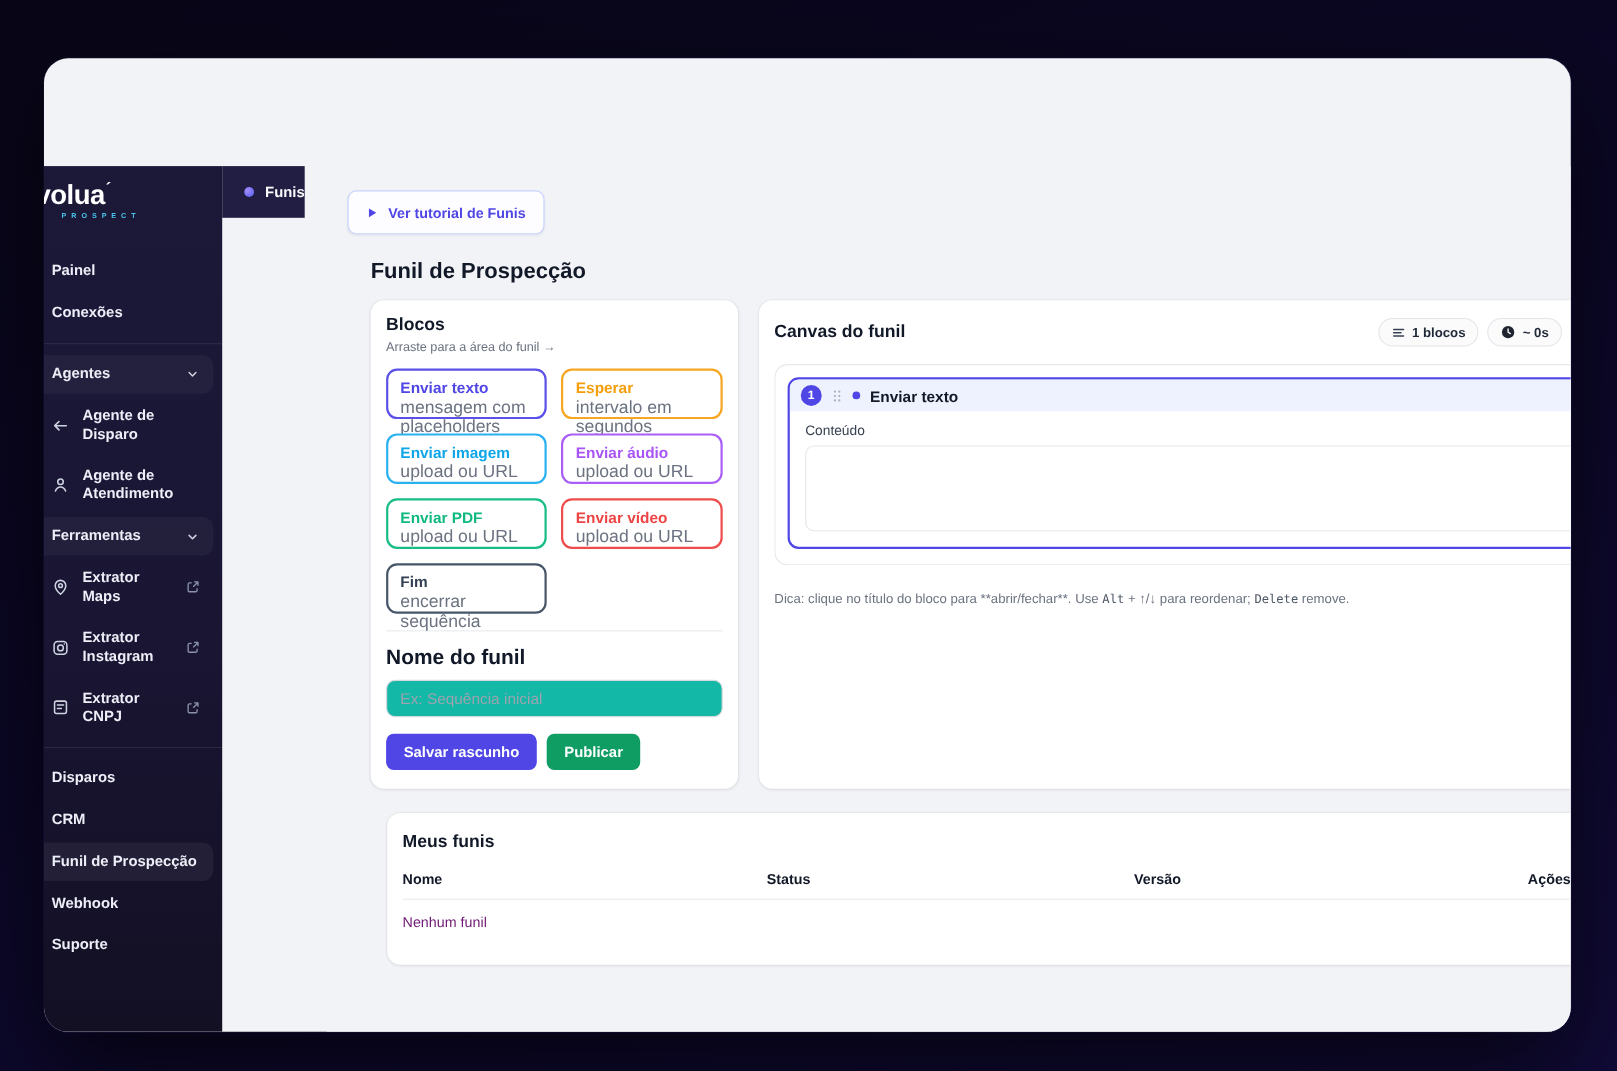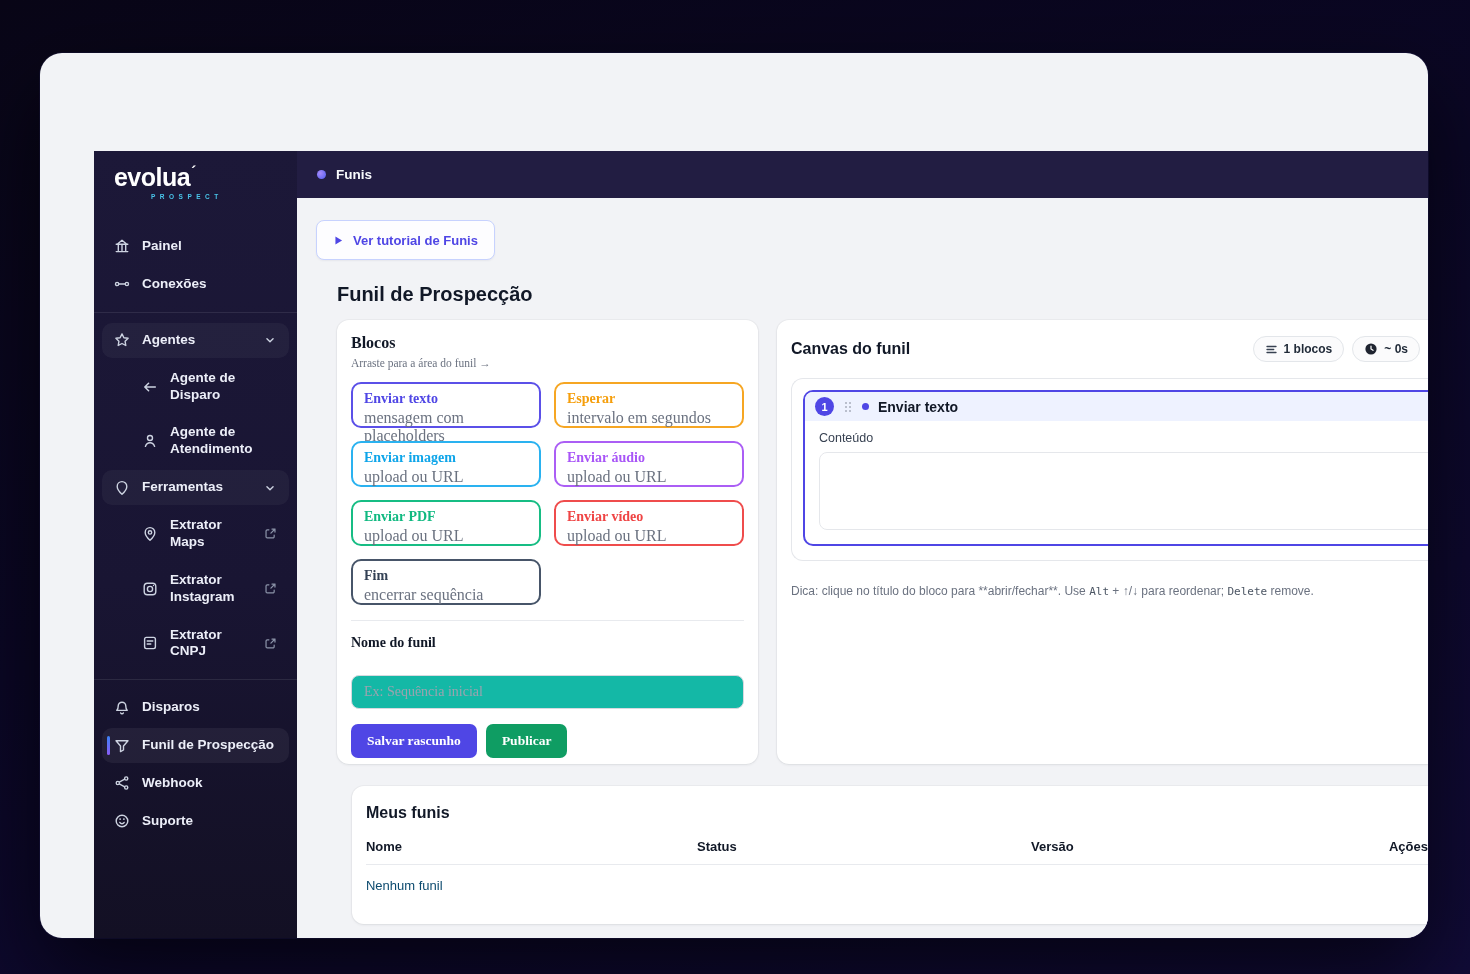--- a/index.html
+++ b/index.html
@@ -40,52 +40,52 @@
   .side-item .ic { flex:0 0 16px; display:flex; align-items:center; }
   .side-item.sub { padding-left:40px; }
   .side-item.group { background:rgba(255,255,255,.045); }
   .side-item.active { background:rgba(255,255,255,.06); }
   .active-bar { position:absolute; left:5px; top:8px; bottom:8px; width:3px; border-radius:3px;
     background:linear-gradient(180deg,#3b82f6,#8b5cf6); }
   .chev { margin-left:auto; display:flex; }
   .ext { margin-left:auto; display:flex; }
   .side-div { border-top:1px solid rgba(255,255,255,.09); margin:10px 0; }
   
-  .main { flex:1; display:flex; flex-direction:column; min-width:0; }
+  .main { flex:1; display:flex; flex-direction:row; min-width:0;gap:20px; }
   .topbar { height:47px; flex:0 0 auto; background:#221d42; display:flex; align-items:center; padding-left:20px; gap:10px; }
   .crumb-dot { width:9px; height:9px; border-radius:50%; background:radial-gradient(circle at 35% 35%,#a78bfa,#4f5df0); }
   .crumb { color:#f8fafc; font-size:13.5px; font-weight:700; }
   .content { flex:1; background:#f2f3f6; padding:22px 0 0 19px; overflow:hidden; }
   .tut-btn {
     display:inline-flex; align-items:center; gap:9px; height:40px; padding:0 16px;
     background:#fdfdff; border:1px solid #c7d2fe; border-radius:8px; cursor:pointer;
     font-size:13px; font-weight:600; color:#4f46e5; box-shadow:0 1px 2px rgba(30,30,90,.06);
     font-family:inherit;
   }
   .page-title { margin:23px 0 14px 21px; font-size:20px; font-weight:700; color:#111827; }
   .cards-row { display:flex; margin-left:21px; }
   .card { background:#ffffff; border-radius:12px; box-shadow:0 1px 3px rgba(17,24,39,.07), 0 0 0 1px rgba(17,24,39,.03); }
   
-  .blocos { width:421px; height:444px; flex:0 0 auto; padding:14px; margin-right:19px;font-family:Liberation Serif, serif; }
+  .blocos { width:334px; height:444px; flex:0 0 auto; padding:14px; margin-right:19px; }
   .panel-h { font-size:16px; font-weight:700; color:#111827; }
   .blocos-hint { font-size:11.5px; color:#6b7280; margin:5px 0 13px; }
   .blk-grid { display:grid; grid-template-columns:1fr 1fr; gap:13px; }
   .blk { border:2px solid; border-radius:10px; padding:7px 11px; height:46px; cursor:grab; background:#fff; }
   .blk-t { font-size:14px; font-weight:650; line-height:1.15; }
   .blk-s { font-size:16px; color:#6b7280; margin-top:2px; }
   .c-text { color:#4f46e5; border-color:#5b50e8; }
   .c-wait { color:#f59e0b; border-color:#f6a623; }
   .c-img  { color:#0ea5e9; border-color:#2ab2f0; }
   .c-aud  { color:#a855f7; border-color:#ab5ef5; }
   .c-pdf  { color:#10b981; border-color:#17bd84; }
   .c-vid  { color:#ef4444; border-color:#ef4c4c; }
   .c-fim  { color:#334155; border-color:#475569; }
   .blk.c-text,.blk.c-wait,.blk.c-img,.blk.c-aud,.blk.c-pdf,.blk.c-vid,.blk.c-fim { }
   .hr { border:none; border-top:1px solid #e8eaee; margin:15px 0 14px; }
-  .fld-label { font-size:14px; font-weight:650; color:#111827; margin-bottom:24px; }
+  .fld-label { font-size:19px; font-weight:650; color:#111827; margin-bottom:8px; }
   .name-input { width:100%; height:34px; border:1px solid #d6d9df; border-radius:8px; padding:0 12px;
     font-size:14px; color:#111827; font-family:inherit; background:#14b8a6; }
   .name-input::placeholder { color:#9ca3af; }
   .btn-row { display:flex; gap:9px; margin-top:15px; }
   .btn { border:none; border-radius:7px; padding:9px 16px; font-size:13.5px; font-weight:650; color:#fff; cursor:pointer; font-family:inherit; }
   .btn.primary { background:#4f46e5; }
   .btn.success { background:#0f9d63; }
   
   .canvas { flex:1; height:444px; border-radius:12px 0 0 12px; padding:16px 0 16px 14px; min-width:0; position:relative; }
   .canvas-head { display:flex; align-items:center; }
@@ -102,21 +102,21 @@
   .cblock-body { padding:10px 0 14px 14px; }
   .content-label { font-size:12.5px; color:#374151; margin-bottom:7px; }
   .content-ta { width:100%; height:78px; border:1px solid #e5e7eb; border-radius:8px; resize:none; font-family:inherit; font-size:13px; padding:8px; display:block; }
   .dica { margin-top:23px; font-size:12px; color:#6b7280; padding-right:20px; }
   .mono { font-family:"DejaVu Sans Mono", monospace; font-size:11px; color:#4b5563; }
   
   .funis-card { margin:22px 0 0 36px; border-radius:12px 0 0 12px; padding:18px 0 0 14px; height:138px; }
   .tbl-head { display:grid; grid-template-columns:331px 334px 358px auto; margin-top:17px; padding-bottom:10px;
     border-bottom:1px solid #e8eaee; }
   .tbl-head div { font-size:13px; font-weight:700; color:#111827; }
-  .tbl-empty { padding:13px 0; font-size:13px; color:#0c4a6e; }
+  .tbl-empty { padding:13px 0; font-size:13px; color:#701a75; }
   svg { display:block; }
 </style>
 </head>
 <body>
 
 <div class="window">
 
   <div class="titlebar">
     <div class="lights">
       <span class="light red"></span>
@@ -255,20 +255,29 @@
 
         <div class="side-item">
           <span class="ic">
               <svg width="16" height="16" viewBox="0 0 16 16" fill="none" stroke="#cdd3e1" stroke-width="1.4" stroke-linecap="round" stroke-linejoin="round">
                 <path d="M8 2.2a3.8 3.8 0 0 1 3.8 3.8c0 2.8.7 3.8 1.4 4.4H2.8c.7-.6 1.4-1.6 1.4-4.4A3.8 3.8 0 0 1 8 2.2zM6.7 12.9a1.4 1.4 0 0 0 2.6 0"></path>
               </svg>
             </span>
           <span>Disparos</span>
         </div>
 
+        <div class="side-item">
+          <span class="ic">
+              <svg width="16" height="16" viewBox="0 0 16 16" fill="none" stroke="#cdd3e1" stroke-width="1.4">
+                <rect x="2.6" y="2.6" width="4.2" height="10.8" rx="1.2"></rect>
+                <rect x="9.2" y="2.6" width="4.2" height="7" rx="1.2"></rect>
+              </svg>
+            </span>
+          <span>CRM</span>
+        </div>
 
         <div class="side-item active">
           <span class="active-bar"></span>
           <span class="ic">
               <svg width="16" height="16" viewBox="0 0 16 16" fill="none" stroke="#cdd3e1" stroke-width="1.4" stroke-linejoin="round">
                 <path d="M2 2.8h12L9.5 8v4l-3 1.6V8z"></path>
               </svg>
             </span>
           <span>Funil de Prospecção</span>
         </div>

